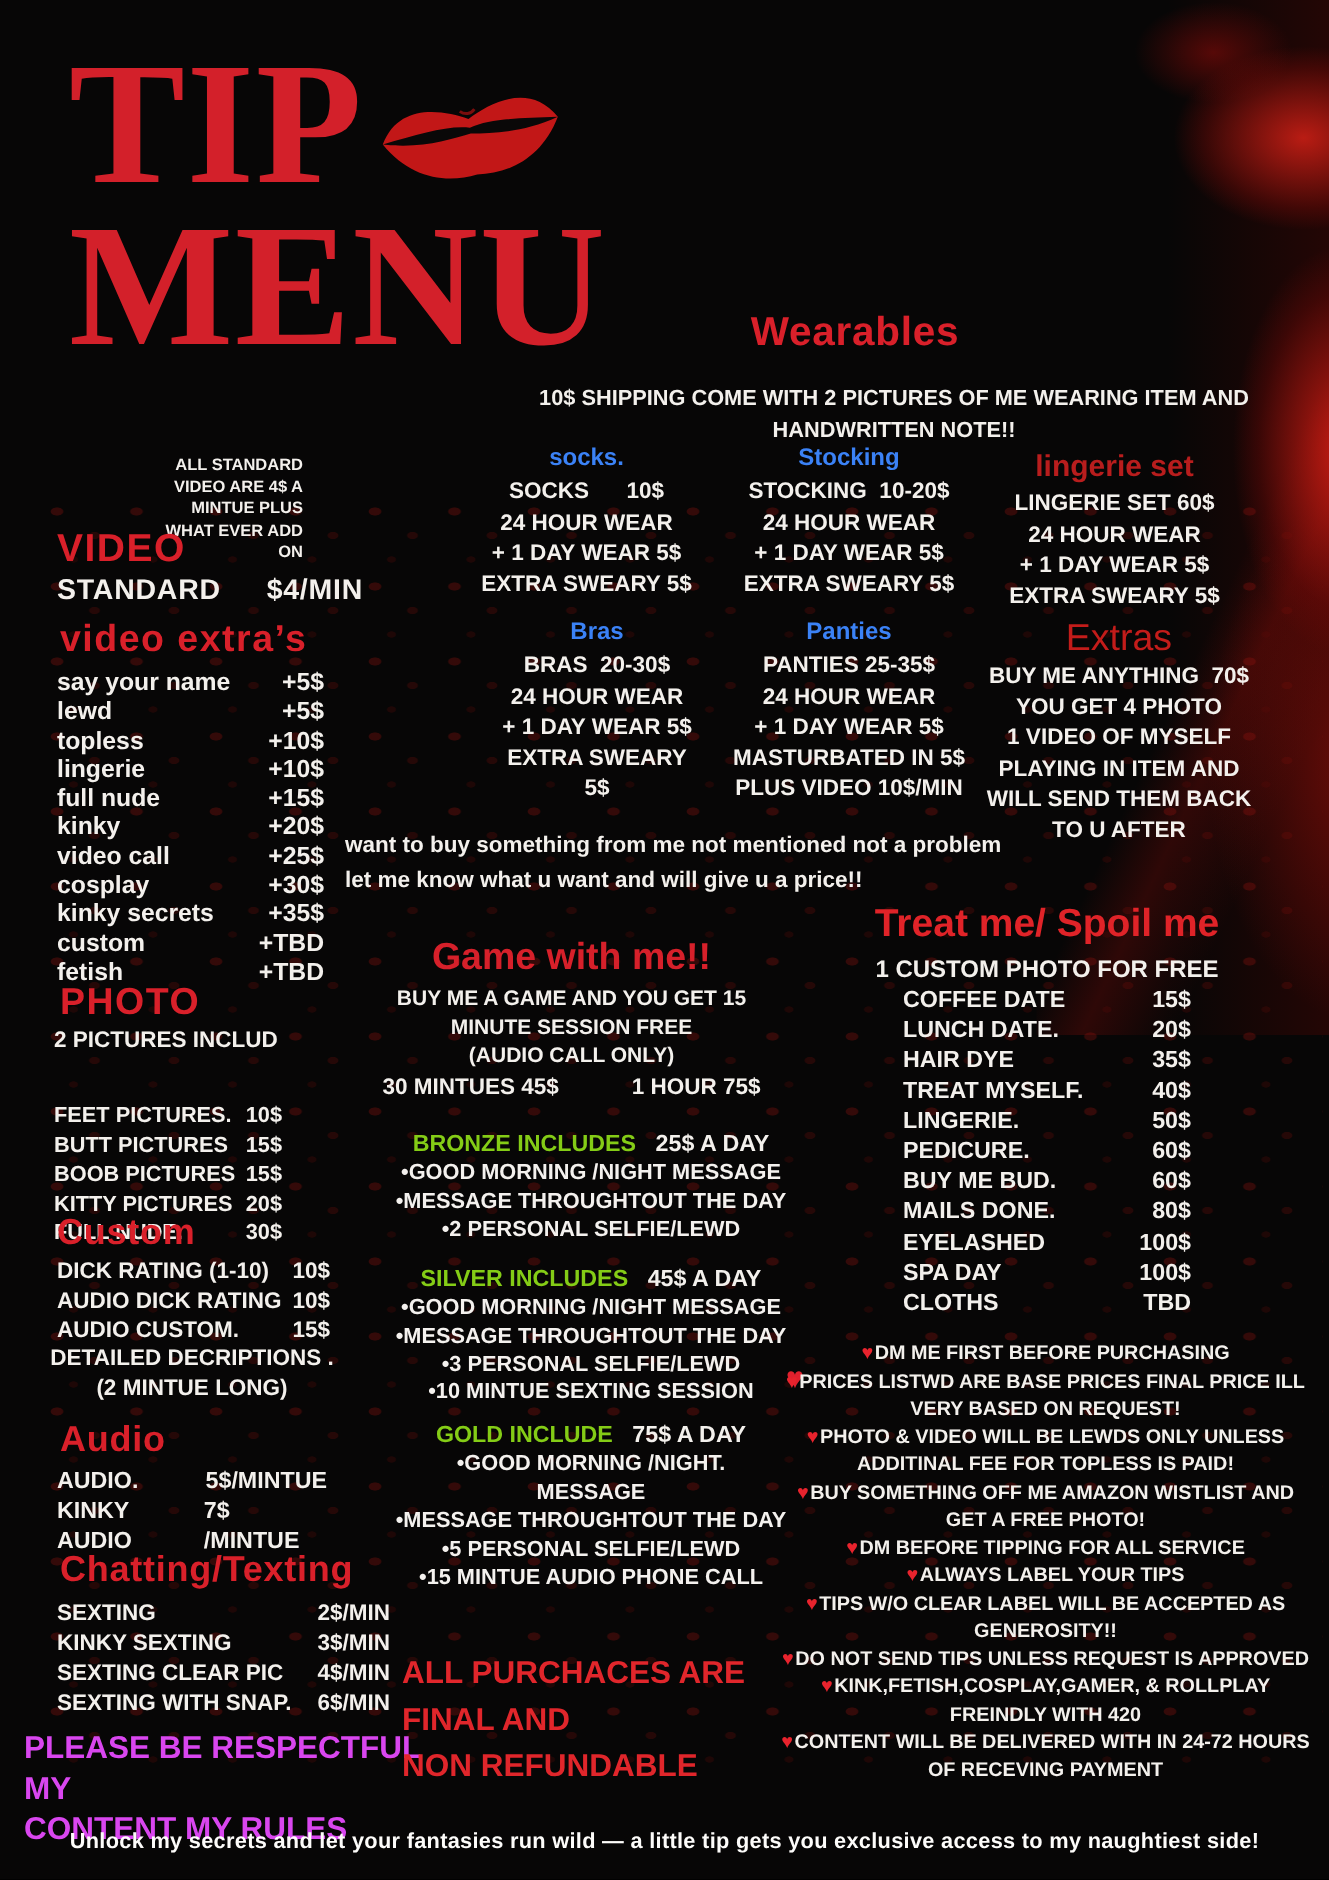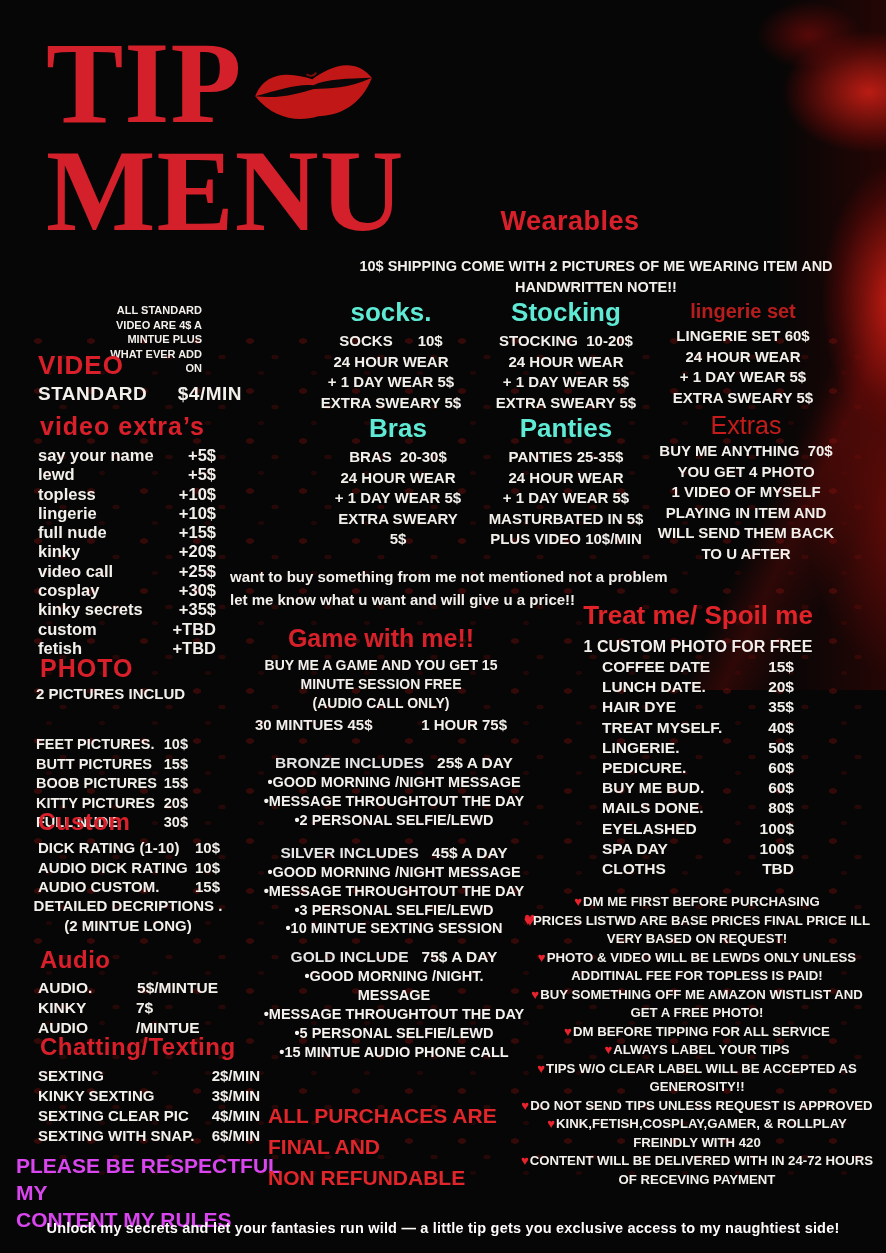--- a/index.html
+++ b/index.html
@@ -51,40 +51,40 @@
   .custom-note{left:30px;top:896px;width:196px;font-size:15px;line-height:19.5px;text-align:center;}
   .audio-h{left:40px;top:946px;font-size:24px;letter-spacing:.5px;}
   .audio-list{left:38px;top:978px;width:180px;font-size:15.5px;line-height:20px;font-weight:700;}
   .chat-h{left:40px;top:1033px;font-size:24px;letter-spacing:.5px;}
   .chat-list{left:38px;top:1066px;width:222px;font-size:15px;line-height:20px;font-weight:700;}
   .respect{left:16px;top:1152px;width:300px;font-size:21px;line-height:27px;font-weight:800;color:#d946ef;text-align:left;white-space:pre-line;}
   
   .wear-h{left:460px;top:206px;width:220px;font-size:27px;text-align:center;letter-spacing:.5px;}
   .ship-note{left:346px;top:256px;width:500px;font-size:14.5px;line-height:20.5px;font-weight:700;text-align:center;}
   .wcol{text-align:center;}
-  .wcol .wh{font-size:26px;font-weight:800;color:#5eead4;margin-bottom:3px;}
+  .wcol .wh{font-size:16px;font-weight:800;color:#3b82f6;margin-bottom:3px;}
   .wcol .lines{font-size:15px;line-height:20.5px;}
   .w-socks{left:318px;top:297px;width:146px;}
   .w-stocking{left:483px;top:297px;width:166px;}
   .w-lingerie{left:648px;top:300px;width:190px;}
   .w-lingerie .wh{font-size:20px;font-weight:600;color:#b81d1d;}
   .w-bras{left:330px;top:413px;width:136px;}
   .w-panties{left:483px;top:413px;width:166px;}
   .w-extras{left:645px;top:411px;width:202px;}
   .w-extras .wh{font-size:25px;font-weight:400;color:#c31c1a;margin-bottom:1px;}
   
-  .custom-req{left:230px;top:552px;width:495px;font-size:15px;line-height:23px;font-weight:700;white-space:pre-line;margin-top:13px;}
+  .custom-req{left:230px;top:552px;width:495px;font-size:15px;line-height:23px;font-weight:700;white-space:pre-line;}
   .game{left:255px;top:624px;width:252px;}
   .game-h{font-size:25px;font-weight:800;color:#d6202a;margin-bottom:3px;}
   .game .lines{font-size:14px;line-height:19px;}
   .game-opts{display:flex;justify-content:space-between;font-size:15px;font-weight:700;margin-top:3px;}
   .gfe{left:250px;top:740px;width:288px;}
   .gfe-h{font-size:26px;font-weight:800;color:#da2028;text-decoration:underline;text-decoration-thickness:2px;text-underline-offset:5px;letter-spacing:.3px;}
   .tier-h{margin-top:13px;font-size:15.5px;font-weight:700;line-height:20px;}
-  .tier-h .tname{color:#e5e5e5;margin-right:13px;}
+  .tier-h .tname{color:#84cc16;margin-right:13px;}
   .perks{font-size:14.5px;line-height:18.9px;font-weight:600;white-space:pre-line;color:#f4f1ee;}
   .tier-gold{margin-top:9px;}
   .final-note{left:268px;top:1100px;width:252px;font-size:21px;line-height:31px;font-weight:800;color:#e0262b;text-align:left;white-space:pre-line;}
   
   .treat{left:576px;top:600px;width:244px;}
   .treat-h{font-size:26px;font-weight:800;color:#e02328;}
   .treat-intro{font-size:16px;font-weight:700;margin:7px 0 1px;}
   .treat-list{width:192px;margin:0 auto;font-size:15.5px;line-height:20.2px;font-weight:700;}
   .rules{left:516px;top:893px;width:362px;font-size:13.2px;line-height:18.5px;font-weight:700;text-align:center;}
   .rule .hb{color:#e8232d;margin-right:1px;}

